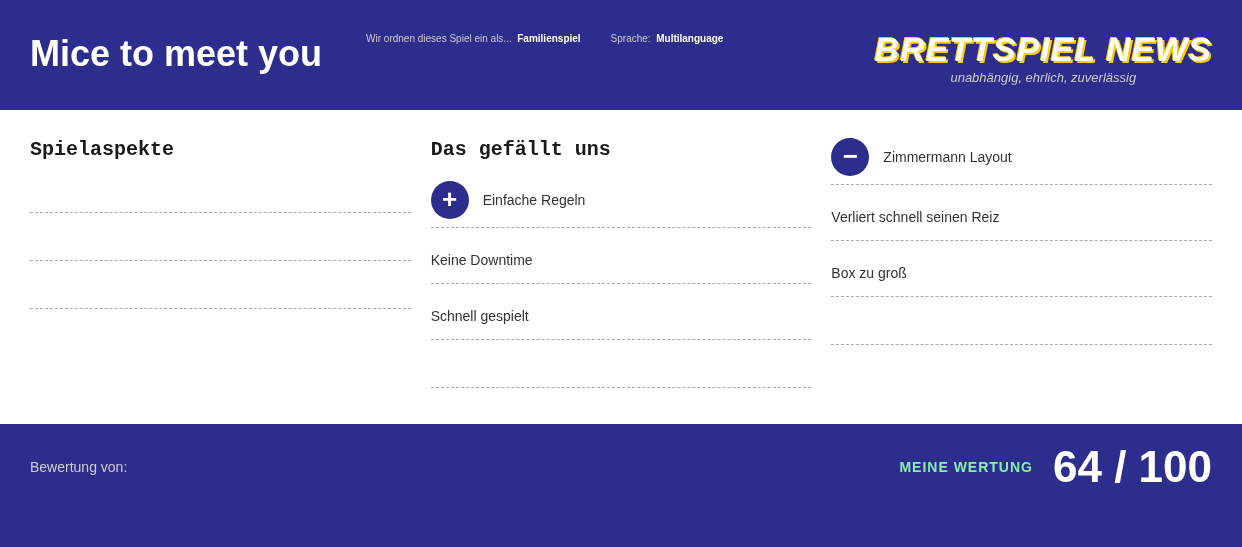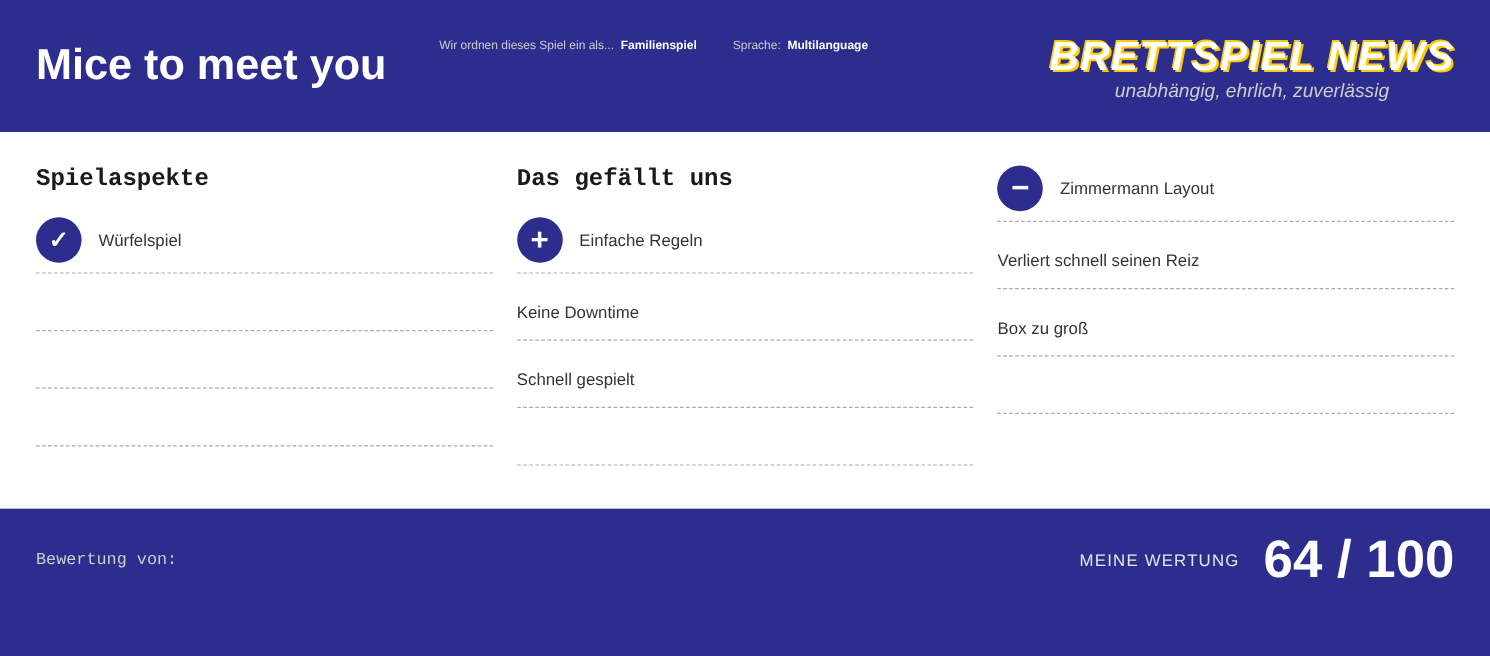--- a/index.html
+++ b/index.html
@@ -68,21 +68,21 @@
       color: white;
       font-style: italic;
       text-transform: uppercase;
       letter-spacing: 1px;
       line-height: 1;
       text-shadow: 2px 2px 0 #ffcc00, -1px -1px 0 #ffcc00;
       font-family: Arial Black, sans-serif;
     }
 
     .bsn-logo-sub {
-      font-size: 16px;
+      font-size: 13px;
       color: #ccc;
       margin-top: 4px;
       font-style: italic;
     }
 
     
     .main-content {
       background: white;
       margin: 0;
       padding: 28px 30px 20px 30px;
@@ -156,21 +156,20 @@
       display: flex;
       align-items: center;
       justify-content: space-between;
       min-height: 85px;
     }
 
     .bewertung-section {
       display: flex;
       align-items: flex-end;
       gap: 14px;
-      font-family: Liberation Mono, monospace;
     }
 
     .bewertung-label {
       font-size: 14px;
       color: #ccc;
     }
 
     .bewertung-name {
       font-size: 26px;
       font-style: italic;
@@ -179,22 +178,22 @@
     }
 
     .rating-section {
       display: flex;
       align-items: center;
       gap: 20px;
     }
 
     .rating-label {
       font-size: 14px;
-      font-weight: normal;
-      color: #e5e5e5;
+      font-weight: bold;
+      color: #86efac;
       letter-spacing: 1px;
       margin-left: 20px;
     }
 
     .rating-value {
       font-size: 44px;
       font-weight: bold;
       color: white;
       line-height: 1;
     }
@@ -220,26 +219,20 @@
     <div class="bsn-logo-text">BRETTSPIEL NEWS</div>
     <div class="bsn-logo-sub">unabhängig, ehrlich, zuverlässig</div>
   </div>
 </div>
 
 <div class="main-content">
 
   <div class="column">
     <div class="column-header">Spielaspekte</div>
 
-    <div class="item-row">
-      <div class="icon-circle">
-          <span class="icon-check"></span>
-        </div>
-      <span class="item-text">Würfelspiel</span>
-    </div>
     <div class="item-row empty"></div>
     <div class="item-row empty"></div>
     <div class="item-row empty"></div>
   </div>
 
   <div class="column">
     <div class="column-header">Das gefällt uns</div>
 
     <div class="item-row">
       <div class="icon-circle">

